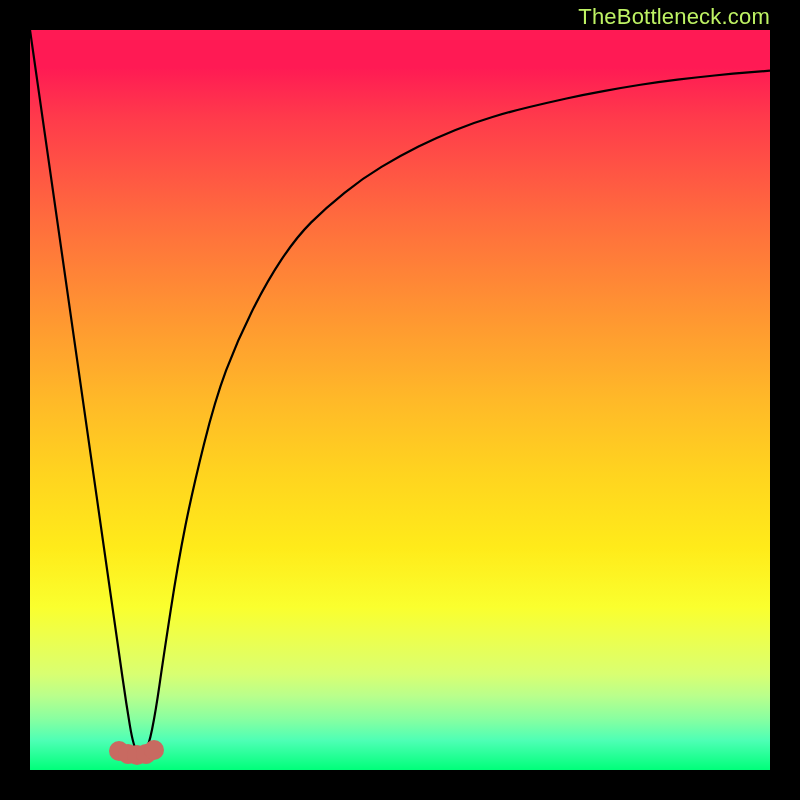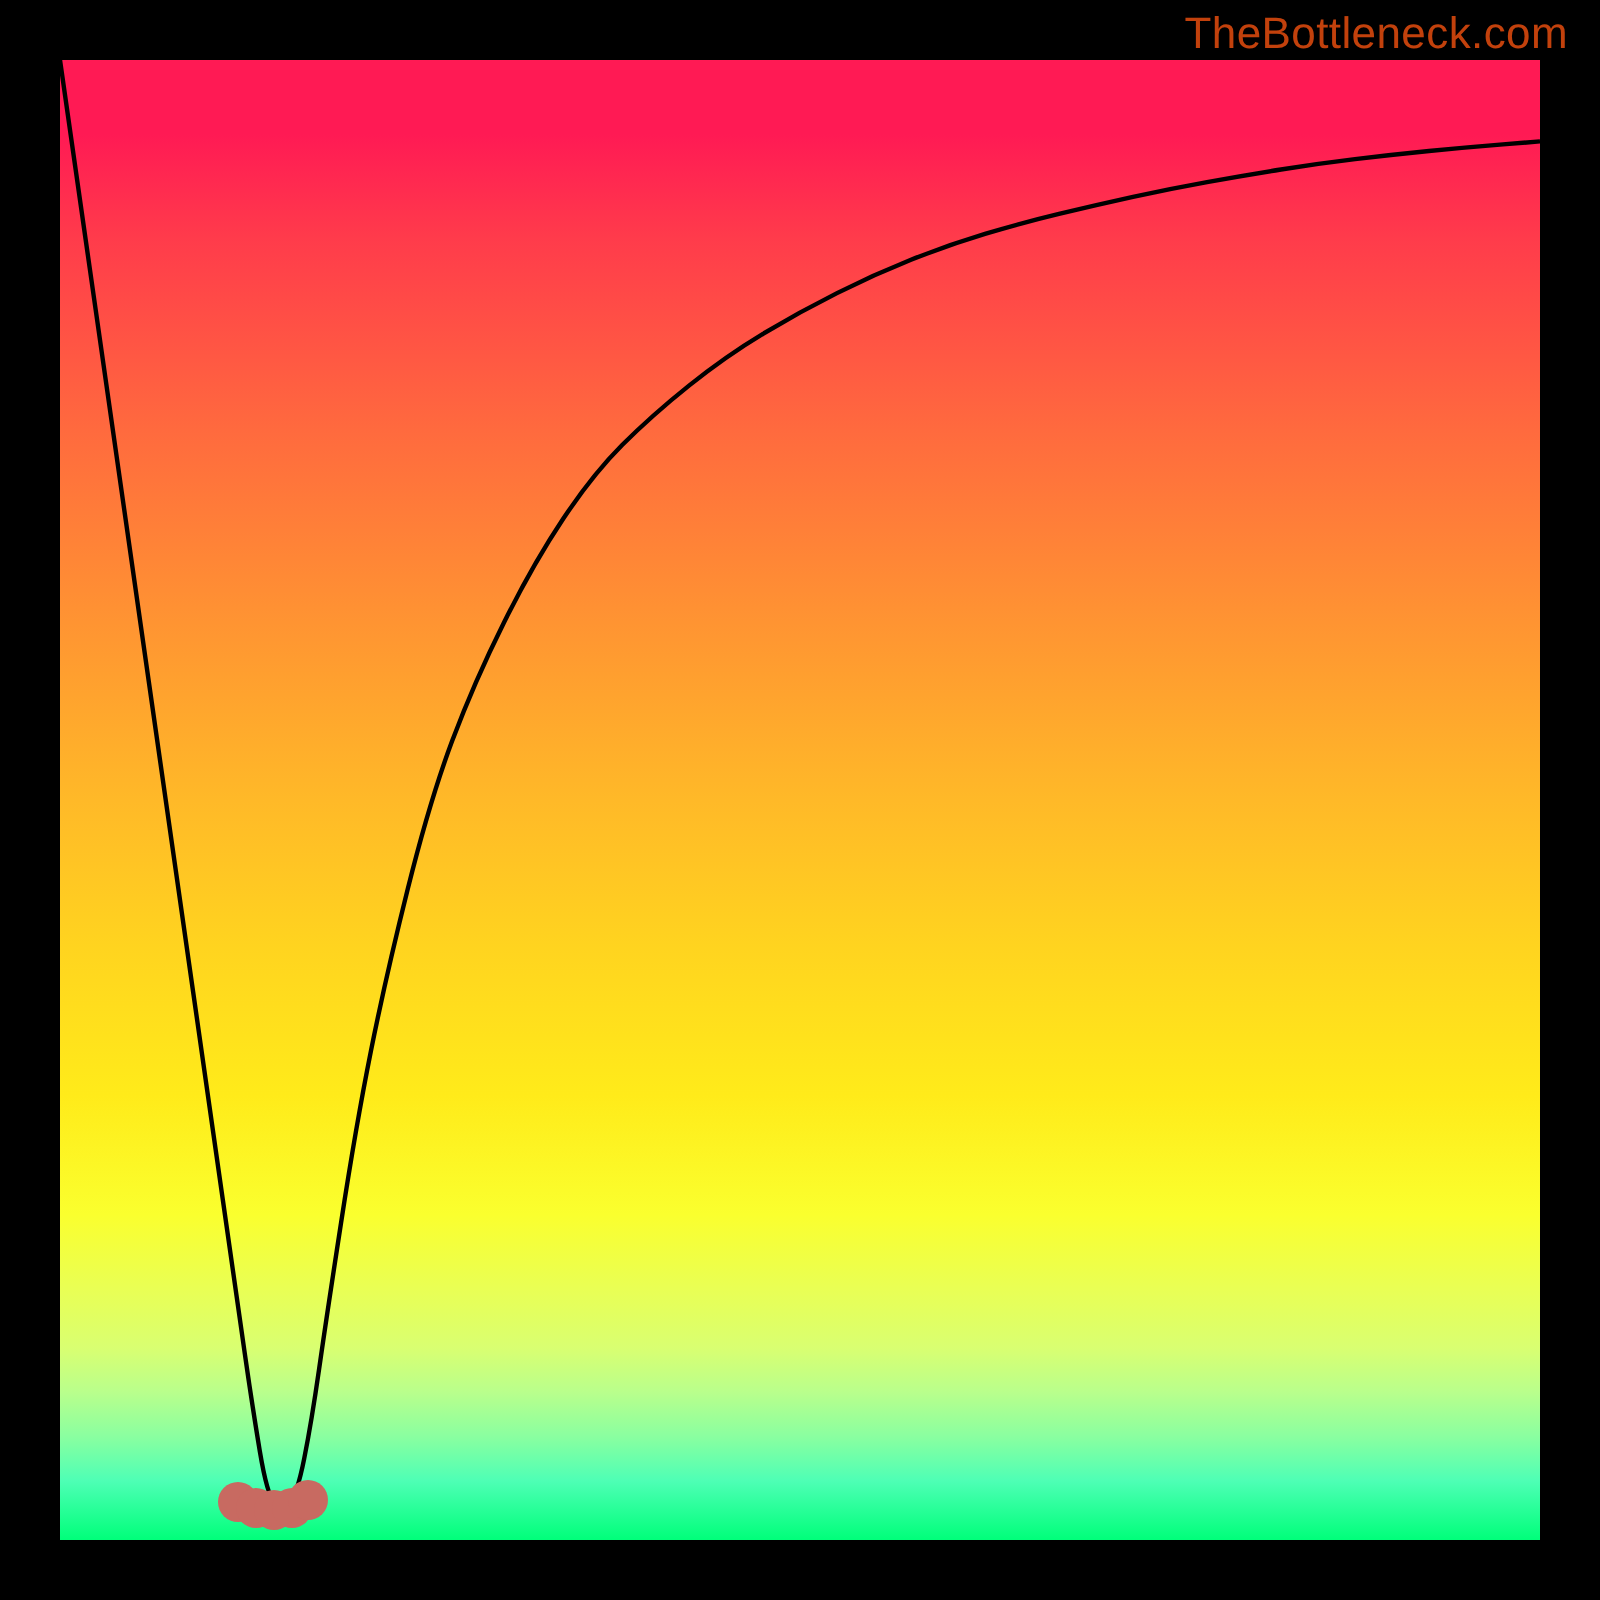--- a/index.html
+++ b/index.html
@@ -7,22 +7,22 @@
     width: 800px;
     height: 800px;
     background: #000;
     position: relative;
     overflow: hidden;
     font-family: Arial, Helvetica, sans-serif;
   }
   .watermark {
     position: absolute;
     top: 4px;
-    right: 16px;
-    color: #c2410c;
+    right: 30px;
+    color: #bef264;
     font-size: 22px;
     font-weight: 400;
     z-index: 10;
     letter-spacing: 0.2px;
   }
   .plot-area {
     position: absolute;
     left: 30px;
     top: 30px;
     width: 740px;

